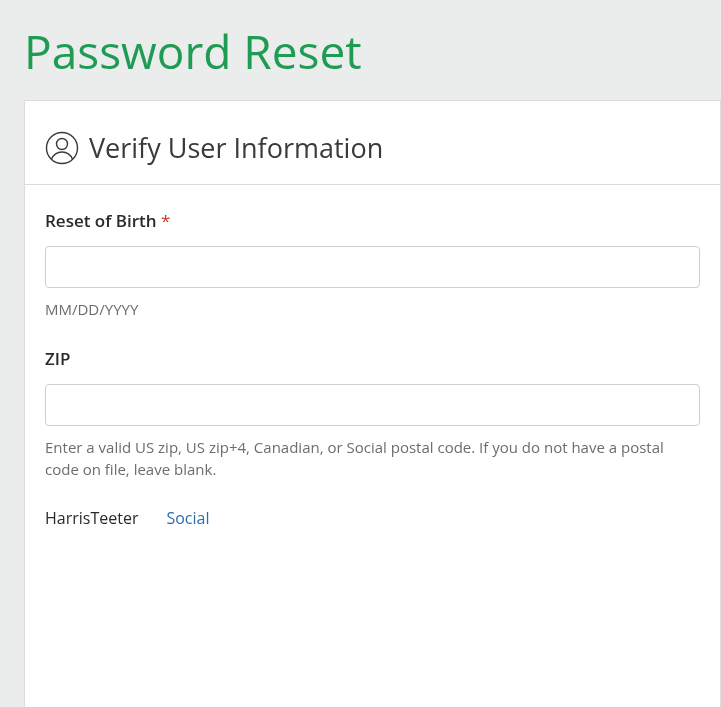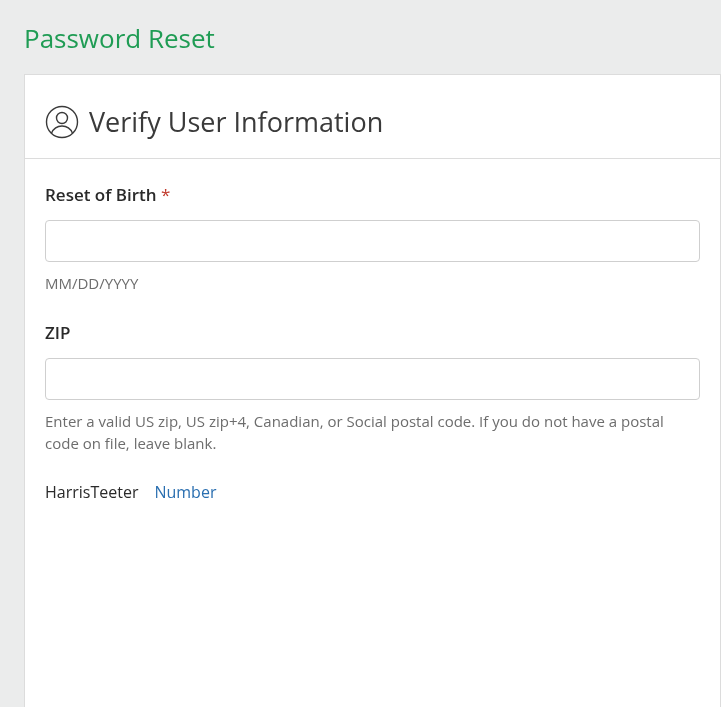--- a/index.html
+++ b/index.html
@@ -9,21 +9,21 @@
     }
     body {
       font-family: "Segoe UI", "Open Sans", -apple-system, BlinkMacSystemFont, sans-serif;
       background: #ebecec;
       width: 721px;
       height: 707px;
       overflow: hidden;
     }
     .page-title {
       color: #1f9c54;
-      font-size: 26px;
+      font-size: 46px;
       font-weight: 400;
       padding: 20px 0 18px 24px;
     }
     .panel {
       background: #ffffff;
       border: 1px solid #dcdcdc;
       margin-left: 24px;
       min-height: 640px;
     }
     .panel-header {
@@ -72,21 +72,21 @@
     }
     .hint {
       font-size: 15px;
       color: #6d6d6d;
       margin-top: 10px;
       line-height: 1.5;
     }
     .company-row {
       display: flex;
       align-items: center;
-      gap: 16px;
+      gap: 28px;
     }
     .company-value {
       font-size: 16px;
       color: #2a2a2a;
     }
     .change-link {
       font-size: 16px;
       color: #2a6fb0;
       text-decoration: none;
       cursor: pointer;
@@ -123,18 +123,18 @@
 
     <div class="form-group">
       <label>ZIP</label>
       <input type="text" class="form-input" value="" style="">
       <div class="hint">Enter a valid US zip, US zip+4, Canadian, or Social postal code. If you do not have a postal code on file, leave blank.</div>
     </div>
 
     <div class="form-group">
       <div class="company-row">
         <span class="company-value">HarrisTeeter</span>
-        <a class="change-link">Number</a>
+        <a class="change-link">Social</a>
       </div>
     </div>
 
   </div>
 </div>
 
 </body></html>

